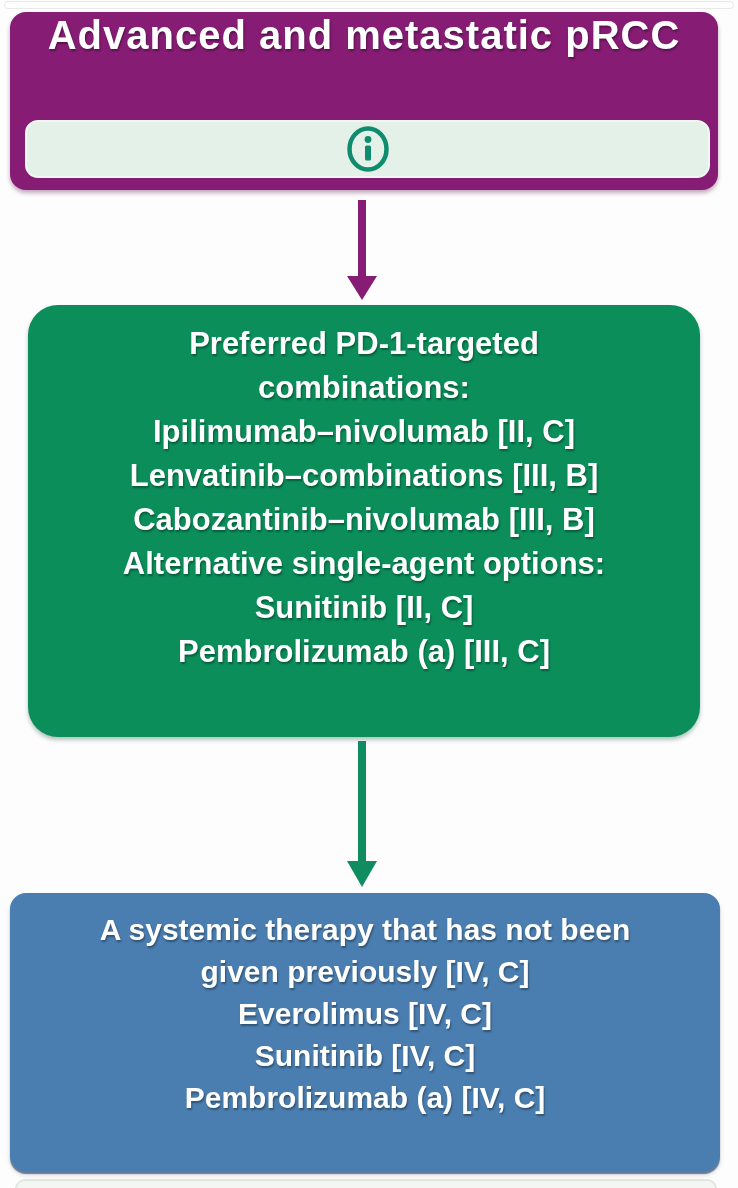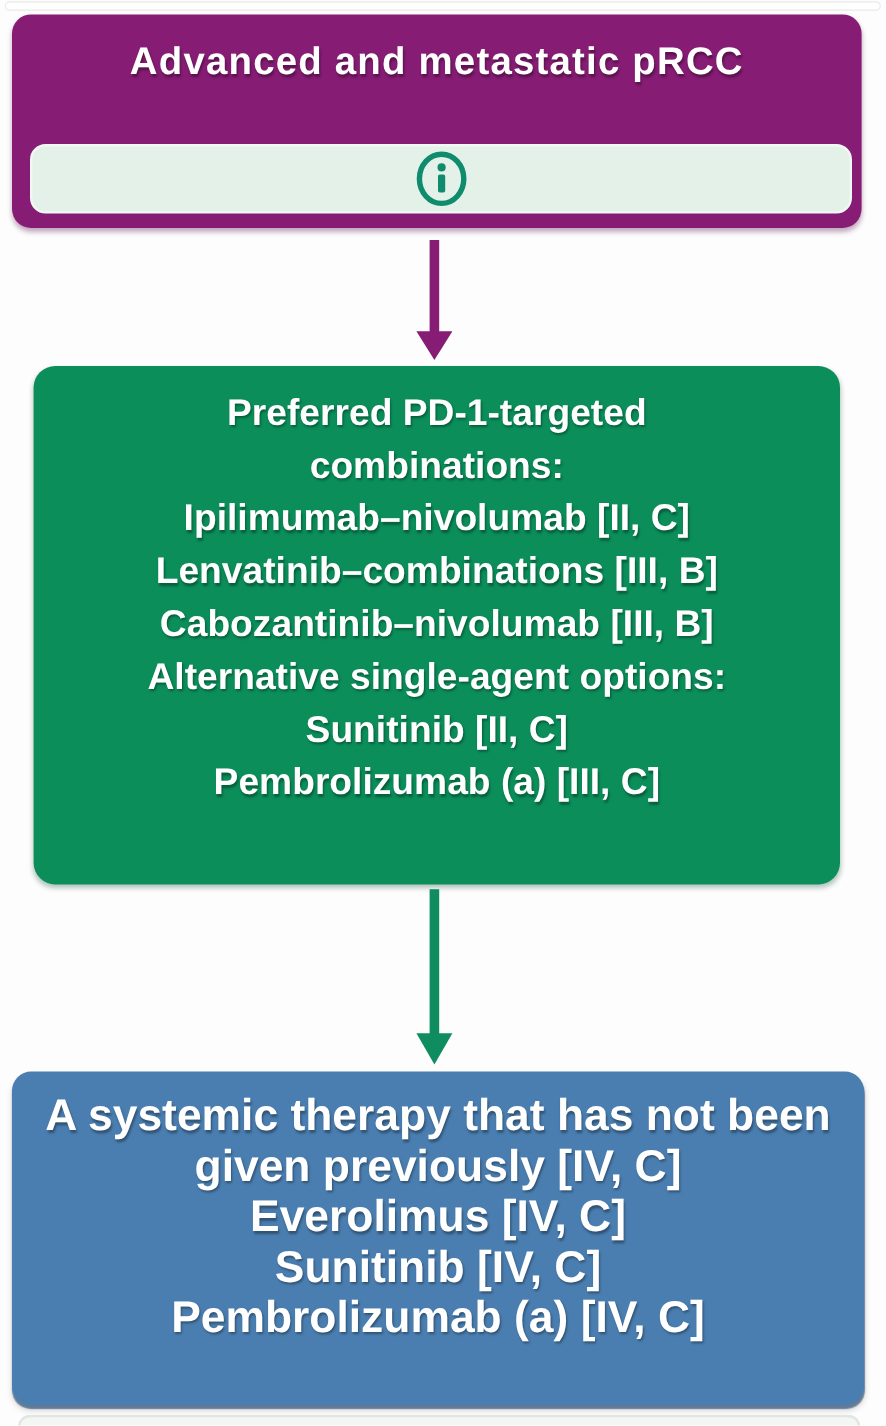--- a/index.html
+++ b/index.html
@@ -26,21 +26,21 @@
   .node {
     position: absolute; box-sizing: border-box;
     color: #ffffff; text-align: center; font-weight: bold;
   }
   .node-top {
     left: 10px; top: 12px; width: 708px; height: 178px;
     background: #861c74; border-radius: 16px;
     box-shadow: 0 3px 4px rgba(80, 10, 70, 0.35);
   }
   .node-top .box-title {
-    margin-top: 18px; font-size: 32px; line-height: 42px;
+    margin-top: 2px; font-size: 40px; line-height: 42px;
     letter-spacing: 1px;
     text-shadow: 1px 2px 2px rgba(0,0,0,0.35);
   }
   .info-bar {
     position: absolute; left: 15px; right: 8px; bottom: 12px; height: 58px;
     background: #e3f1e9; border: 2px solid #f1f8f3; border-radius: 13px;
     display: flex; align-items: center; justify-content: center;
     cursor: pointer; padding: 0;
   }
   .info-bar svg { display: block; }
@@ -53,33 +53,33 @@
   }
   .arrow-1 { left: 347px; top: 200px; height: 100px; }
   .arrow-1 .shaft { height: 78px; background: #861c74; }
   .arrow-1 .head { top: 76px; border-top: 24px solid #861c74; }
   .arrow-2 { left: 347px; top: 741px; height: 146px; }
   .arrow-2 .shaft { height: 122px; background: #0f8c60; }
   .arrow-2 .head { top: 120px; border-top: 26px solid #0f8c60; }
 
   .node-middle {
     left: 28px; top: 305px; width: 672px; height: 432px;
-    background: #0b8e5a; border-radius: 18px;
+    background: #0b8e5a; border-radius: 30px;
     box-shadow: 0 3px 4px rgba(0, 60, 35, 0.3);
     padding-top: 17px;
   }
   .node-middle .line { font-size: 31px; line-height: 44px; }
 
   .node-bottom {
     left: 10px; top: 893px; width: 710px; height: 278px;
     background: #4a7eb0; border-radius: 16px;
     box-shadow: 0 3px 1px rgba(35, 70, 115, 0.65), 0 4px 5px rgba(0,0,0,0.15);
     padding-top: 16px;
   }
-  .node-bottom .line { font-size: 37px; line-height: 42px; }
+  .node-bottom .line { font-size: 30px; line-height: 42px; }
 
   .line, .box-title { white-space: nowrap; }
   .line { text-shadow: 1px 2px 2px rgba(0,0,0,0.35); }
 </style>
 </head>
 <body>
 
 <div class="canvas">
 
   <div class="top-sliver"></div>

